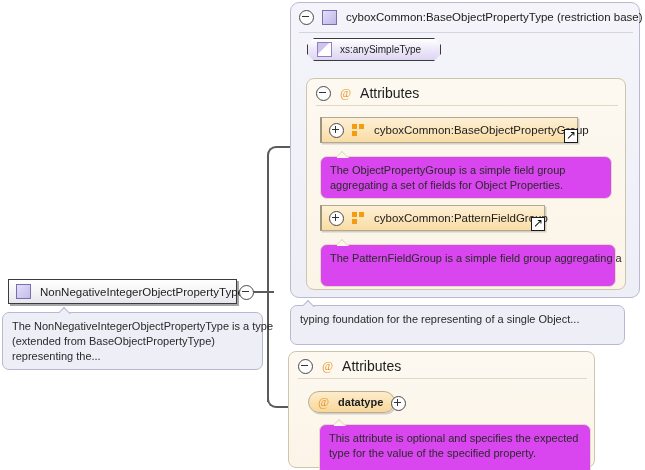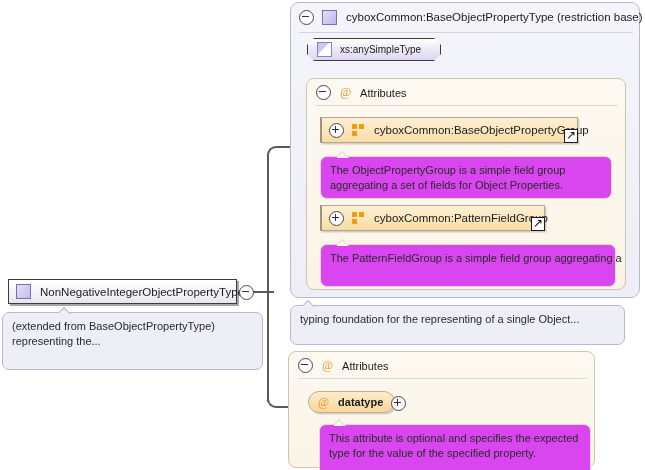--- a/index.html
+++ b/index.html
@@ -259,21 +259,21 @@
   .at-glyph {
     font-size: 12px;
     color: #e8962b;
     margin-left: 9px;
     font-style: italic;
     font-family: "Liberation Serif", serif;
     line-height: 13px;
   }
   .attr-title {
     margin-left: 9px;
-    font-size: 11px;
+    font-size: 14px;
     color: #1c1c1c;
   }
   .attr-rule {
     position: absolute;
     height: 1px;
     background: #e2d8c4;
   }
 
   
   .group-box {
@@ -358,20 +358,21 @@
   <div class="conn-corner-bot"></div>
 
   <div class="elem-box">
     <span class="elem-swatch"></span>
     <span class="elem-label">NonNegativeIntegerObjectPropertyType</span>
   </div>
   <div class="minus-circle elem-minus"></div>
 
   <div class="bubble bubble-purple" id="tip-elem">
     <span class="nub"></span>
+    <span class="bubble-line">The NonNegativeIntegerObjectPropertyType is a type</span>
     <span class="bubble-line">(extended from BaseObjectPropertyType)</span>
     <span class="bubble-line">representing the...</span>
   </div>
 
   <div class="type-container">
     <div class="type-header">
       <span class="minus-circle"></span>
       <span class="hdr-swatch"></span>
       <span class="hdr-label">cyboxCommon:BaseObjectPropertyType (restriction base)</span>
     </div>

